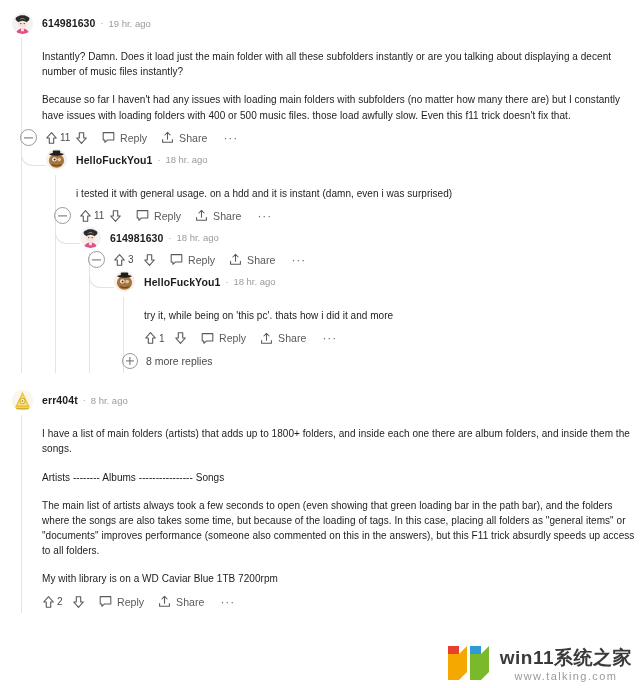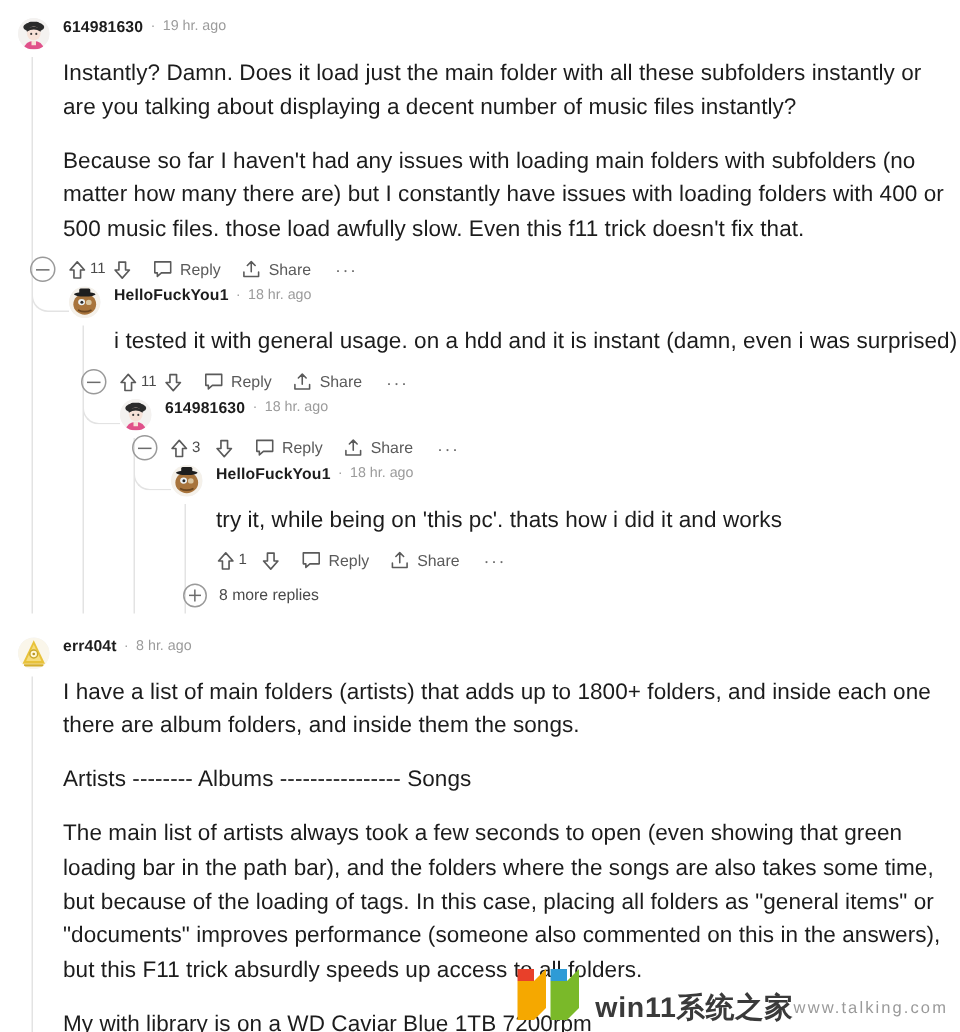--- a/index.html
+++ b/index.html
@@ -50,20 +50,21 @@
     width: 24px;
     height: 22px;
     border-left: 1px solid #e3e3e3;
     border-bottom: 1px solid #e3e3e3;
     border-bottom-left-radius: 11px;
   }
 
   
   .c-head {
     display: flex;
+    align-items: center;
     height: 22px;
     position: relative;
   }
   .avatar {
     width: 21px;
     height: 21px;
     border-radius: 50%;
     flex: 0 0 21px;
     position: relative;
     overflow: hidden;
@@ -87,22 +88,22 @@
     font-size: 9.5px;
     color: #9b9b9b;
   }
 
   
   .c-body {
     margin-left: 30px;
     padding-top: 4px;
   }
   .c-body p {
-    margin: 0 0 13px 0;
-    font-size: 15px;
+    margin: 11px 0 13px 0;
+    font-size: 10px;
     line-height: 1.52;
     color: #1c1c1c;
     letter-spacing: .05px;
   }
   .c-body p:last-child { margin-bottom: 4px; }
 
   
   .actions {
     display: flex;
     align-items: center;
@@ -194,21 +195,21 @@
   
   .watermark {
     position: absolute;
     right: 8px;
     bottom: 6px;
     display: flex;
     align-items: flex-end;
     gap: 8px;
   }
   .wm-mark { width: 46px; height: 38px; flex: 0 0 46px; }
-  .wm-text { display: flex; flex-direction: row; line-height: 1; }
+  .wm-text { display: flex; flex-direction: column; line-height: 1; align-items: center; }
   .wm-title {
     font-size: 19px;
     font-weight: bold;
     color: #3a3a3a;
     letter-spacing: .5px;
     white-space: nowrap;
   }
   .wm-url {
     font-size: 11px;
     color: #9a9a9a;
@@ -405,21 +406,21 @@
                 <ellipse cx="13.2" cy="10.6" rx="1.9" ry="1.8" fill="#d9c49e"></ellipse>
                 <path d="M6 15.6 q4.5 2.4 9 0" fill="none" stroke="#6d4720" stroke-width="1.1"></path>
               </svg>
             </div>
             <span class="uname">HelloFuckYou1</span>
             <span class="dot">·</span>
             <span class="tstamp">18 hr. ago</span>
           </div>
 
           <div class="c-body">
-            <p>try it, while being on 'this pc'. thats how i did it and works</p>
+            <p>try it, while being on 'this pc'. thats how i did it and more</p>
           </div>
 
           <div class="actions nocollapse">
             <div class="act">
               <svg class="arrow" viewBox="0 0 13 14">
                   <path d="M6.5 1.6 L11.3 7 H8.7 V12.3 H4.3 V7 H1.7 Z" fill="none" stroke="#5a5a5a" stroke-width="1.1" stroke-linejoin="round"></path>
                 </svg>
             </div>
             <span class="score">1</span>
             <div class="act">

